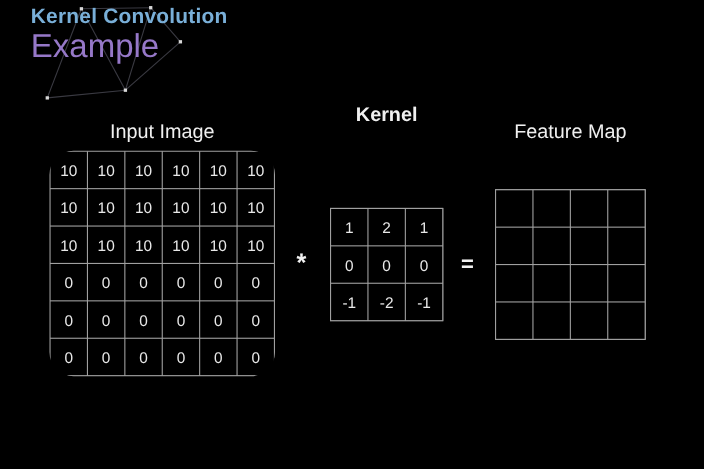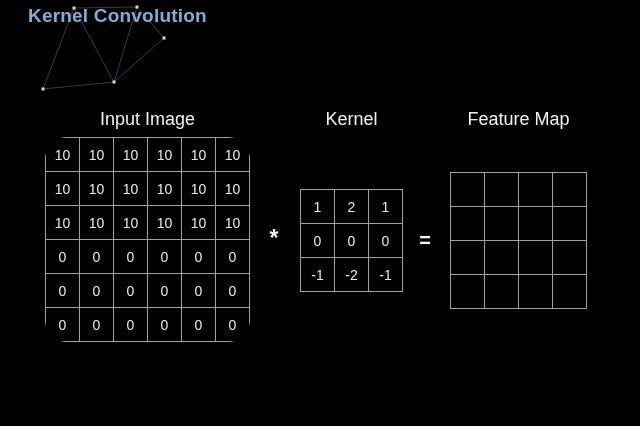--- a/index.html
+++ b/index.html
@@ -43,21 +43,21 @@
   }
   .panel-label{
     position:absolute;
     text-align:center;
     font-size:18px;
     line-height:22px;
     color:var(--label-text);
     z-index:1;
   }
   #label-input{left:45px;top:108px;width:205px;}
-  #label-kernel{left:300px;top:108px;width:103px;}
+  #label-kernel{left:300px;top:93px;width:103px;font-weight:bold;}
   #label-feature{left:450px;top:108px;width:137px;}
   .grid{
     position:absolute;
     display:grid;
     gap:1px;
     background:var(--grid-line);
     border:1px solid var(--grid-line);
     z-index:1;
   }
   #grid-input{left:45px;top:137px;border-radius:22px;}
@@ -97,20 +97,21 @@
     <line x1="114" y1="82" x2="43" y2="89" stroke="#3a3a42" stroke-width="1"></line>
     <rect x="72.5" y="6.5" width="3" height="3" fill="#d8d8d8"></rect>
     <rect x="135.5" y="5.5" width="3" height="3" fill="#d8d8d8"></rect>
     <rect x="162.5" y="36.5" width="3" height="3" fill="#d8d8d8"></rect>
     <rect x="112.5" y="80.5" width="3" height="3" fill="#d8d8d8"></rect>
     <rect x="41.5" y="87.5" width="3" height="3" fill="#d8d8d8"></rect>
   </svg>
 
 <div class="titles">
   <div class="title-main">Kernel Convolution</div>
+  <div class="title-sub">Example</div>
 </div>
 
 <div class="panel-label" id="label-input">Input Image</div>
 <div class="panel-label" id="label-kernel">Kernel</div>
 <div class="panel-label" id="label-feature">Feature Map</div>
 
 <div class="grid" id="grid-input" style="grid-template-columns: repeat(6, var(--cell));">
     <div class="cell">10</div>
     <div class="cell">10</div>
     <div class="cell">10</div>

